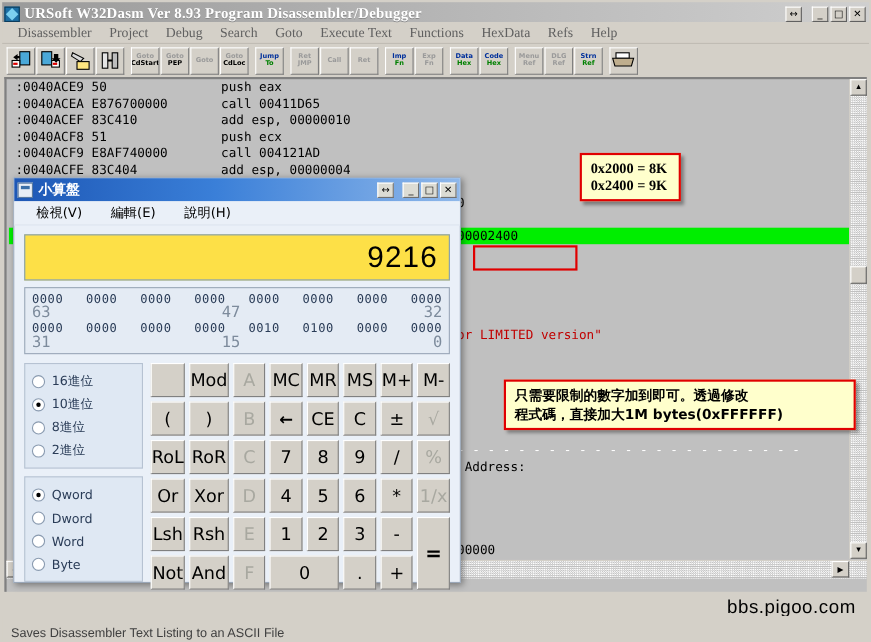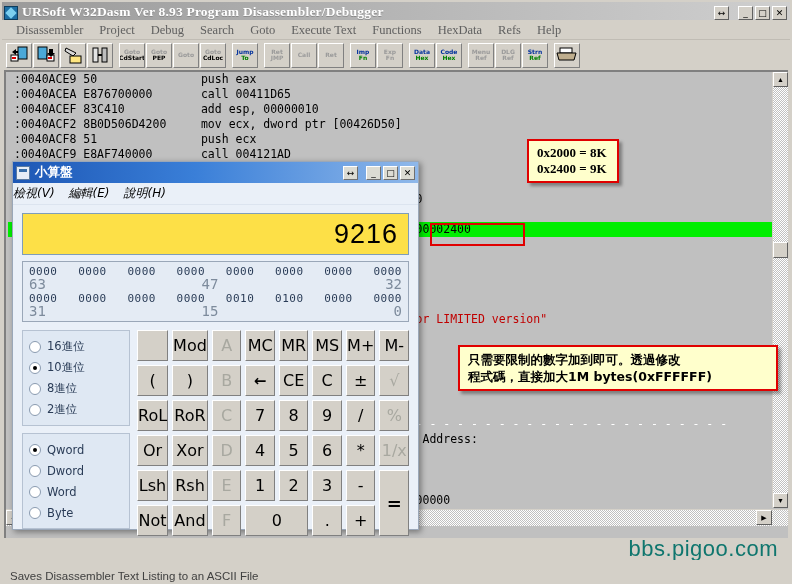--- a/index.html
+++ b/index.html
@@ -183,22 +183,22 @@
   }
   .calc-tbtns{margin-left:auto;display:flex;align-items:center;gap:2px;padding-right:3px;}
   .ctbtn{
     width:15px;height:14px;background:#dcdcd4;border:1px solid #fff;
     border-right-color:#707070;border-bottom-color:#707070;box-sizing:border-box;
     display:flex;align-items:center;justify-content:center;font-size:9px;color:#000;
     font-family:"DejaVu Sans",sans-serif;
   }
   .ctbtn.sep{margin-right:6px;}
   .calc-menu{
-    height:22px;display:flex;align-items:center;padding-left:0;gap:14px;
-    background:#eaf0f8;box-sizing:border-box;border-bottom:1px solid #dce4ef;font-style:italic;
+    height:22px;display:flex;align-items:center;padding-left:20px;gap:26px;
+    background:#eaf0f8;box-sizing:border-box;border-bottom:1px solid #dce4ef;
   }
   .calc-menu .mi{
     font-family:"DejaVu Sans","Liberation Sans",sans-serif;font-size:12px;color:#000;
   }
   .calc-display{
     margin:8px 9px 0 9px;height:42px;background:#fde047;
     border:1px solid #7f9db9;box-sizing:border-box;
     display:flex;align-items:center;justify-content:flex-end;padding-right:10px;
   }
   .calc-display .val{
@@ -246,21 +246,21 @@
   }
   .key.dim{color:#a8a8a0;}
   .key.blank{}
   .key.wide2{grid-column:span 2;}
   .key.tall2{grid-row:span 2;height:66px;font-size:18px;font-weight:bold;}
   .key.arrow{font-size:15px;font-weight:bold;}
 
   
   .watermark{
     position:absolute;right:14px;bottom:22px;
-    font-family:"Liberation Sans",sans-serif;font-size:22px;color:#0f766e;letter-spacing:.5px;
+    font-family:"Liberation Sans",sans-serif;font-size:17px;color:#000000;letter-spacing:.5px;
   }
 </style>
 </head>
 <body>
 
 <div id="app">
   <div class="win-frame"></div>
 
   <div class="titlebar">
     <div class="title-icon"></div>
@@ -369,21 +369,20 @@
         <path d="M1 6 L20 6 L18 13 L3 13 Z" fill="#bfae8e" stroke="#000"></path>
       </svg>
     </div>
   </div>
 
   <div class="client">
     <div class="code-pane">
       <div class="code-line">:0040ACE9 50               push eax</div>
       <div class="code-line">:0040ACEA E876700000       call 00411D65</div>
       <div class="code-line">:0040ACEF 83C410           add esp, 00000010</div>
-      <div class="code-line">:0040ACF2 8B0D506D4200     mov ecx, dword ptr [00426D50]</div>
       <div class="code-line">:0040ACF8 51               push ecx</div>
       <div class="code-line">:0040ACF9 E8AF740000       call 004121AD</div>
       <div class="code-line">:0040ACFE 83C404           add esp, 00000004</div>
       <div class="code-line">:0040AD01 8945E8           mov dword ptr [ebp-18]</div>
       <div class="code-line">:0040AD04 837DE800         cmp dword ptr [ebp-18], 00000000</div>
       <div class="code-line">:0040AD08 7D09             jge 0040AD13</div>
       <div class="code-line hl">:0040AD0A 813D0878420000240000  cmp dword ptr [00427808], 00002400</div>
       <div class="code-line">:0040AD14 8B4DEC           mov ecx, dword ptr [ebp-28488]</div>
       <div class="code-line">:0040AD17 51               push ecx</div>
       <div class="code-line"></div>

